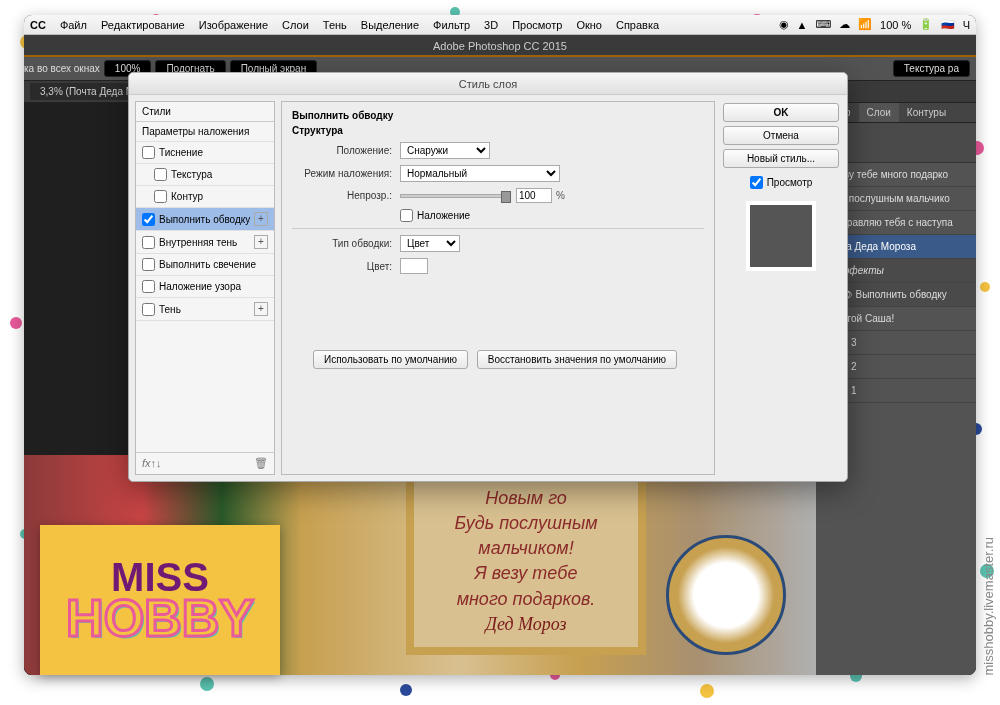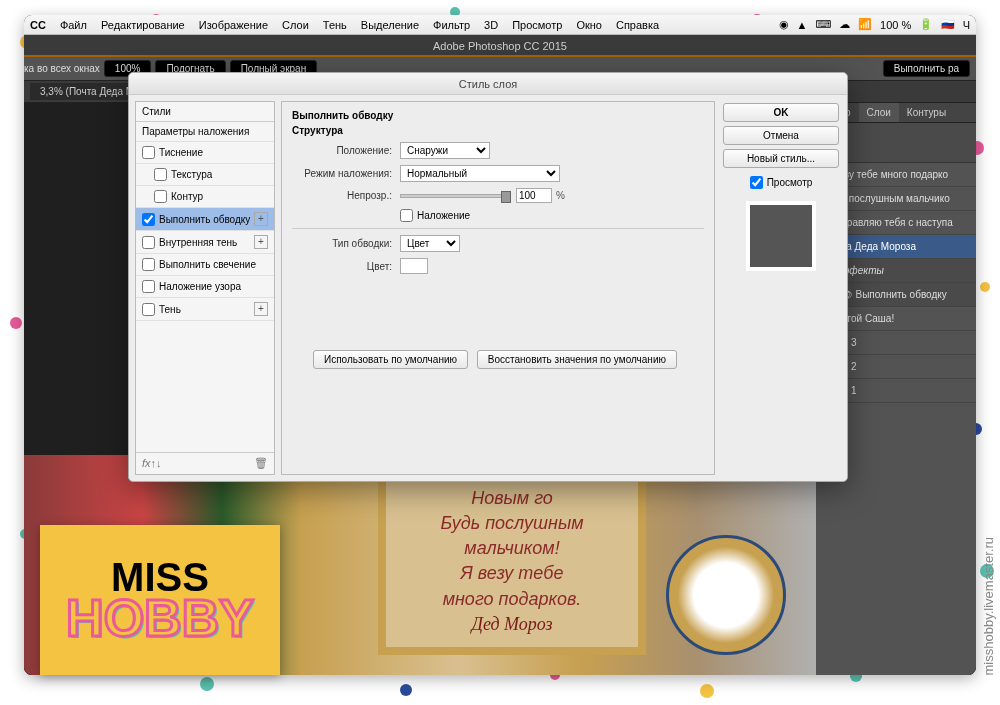--- a/index.html
+++ b/index.html
@@ -26,21 +26,21 @@
 
 
 .doctab { height: 22px; background: #3a3a3a; display: flex; align-items: center; font-size: 10px; color: #ccc; padding-left: 6px; border-bottom: 1px solid #222; }
 .doctab .tab { background: #2a2a2a; padding: 3px 10px; border-right: 1px solid #555; }
 
 
 .main { position: relative; height: calc(100% - 88px); background: #2a2a2a; display: flex; }
 .canvas { flex: 1; background: #1f1f1f; position: relative; overflow: hidden; }
 .canvas-img { position: absolute; bottom: 0; left: 0; right: 0; height: 220px; background: linear-gradient(90deg, #8b3a3a 0%, #c94444 15%, #2a5a2a 25%, #c7a050 35%, #d8c090 55%, #c7a050 70%, #a89070 85%, #b0b0b0 100%); }
 .stamp { position: absolute; right: 30px; bottom: 20px; width: 120px; height: 120px; border-radius: 50%; border: 3px solid #2a4a7a; background: radial-gradient(#fff 40%, #c7a050 60%); }
-.stamp-text { position: absolute; right: 170px; bottom: 20px; width: 268px; background: #d8c090; border: 8px solid #c7a050; padding: 10px; text-align: center; color: #8b2a2a; font-style: italic; font-family: Georgia, serif; font-size: 18px; line-height: 1.4; }
+.stamp-text { position: absolute; right: 170px; bottom: 20px; width: 240px; background: #d8c090; border: 8px solid #c7a050; padding: 10px; text-align: center; color: #8b2a2a; font-style: italic; font-family: Georgia, serif; font-size: 18px; line-height: 1.4; }
 
 
 .rpanel { width: 160px; background: #535353; display: flex; flex-direction: column; color: #ccc; font-size: 10px; }
 .rpanel .tabs { display: flex; background: #444; font-size: 10px; border-bottom: 1px solid #222; }
 .rpanel .tabs span { padding: 4px 8px; }
 .rpanel .tabs .active { background: #535353; }
 .layer-list { flex: 1; overflow: hidden; }
 .layer { padding: 6px 8px; border-bottom: 1px solid #444; font-size: 10px; color: #ddd; white-space: nowrap; overflow: hidden; }
 .layer.sel { background: #3a5a8a; color: #fff; }
 .layer.sub { padding-left: 18px; background: #4a4a4a; font-style: italic; }
@@ -81,21 +81,21 @@
 
 .dlg-right { width: 120px; display: flex; flex-direction: column; gap: 4px; padding: 2px; }
 .dlg-right .btn2 { width: 100%; text-align: center; }
 .dlg-right .ok { font-weight: bold; }
 .dlg-right .preview-chk { display: flex; align-items: center; justify-content: center; font-size: 10px; margin: 4px 0; }
 .dlg-right .preview-box { width: 70px; height: 70px; background: #555; border: 4px solid #fff; margin: 4px auto; }
 
 
 .watermark { position: absolute; left: 40px; bottom: 30px; width: 240px; height: 150px; background: #f5c342; display: flex; align-items: center; justify-content: center; z-index: 30; box-shadow: 0 2px 10px rgba(0,0,0,0.3); }
 .watermark .miss { font-size: 40px; font-weight: bold; text-align: center; line-height: 0.9; }
-.watermark .m1 { color: #000000; }
+.watermark .m1 { color: #701a75; }
 .watermark .m2 { color: #f5c342; -webkit-text-stroke: 3px #e85a9a; text-shadow: 2px 2px #5ac3b0; font-size: 52px; }
 
 .vert-text { position: absolute; right: 4px; bottom: 30px; writing-mode: vertical-lr; font-size: 13px; color: #888; z-index: 2; transform: rotate(180deg); }
 </style>
 </head>
 <body>
 
 <div class="confetti">
   <span class="dot" style="left:2%;top:5%;width:14px;height:14px;background:#f5c342"></span>
   <span class="dot" style="left:8%;top:15%;width:10px;height:10px;background:#5ac3b0"></span>
@@ -151,21 +151,21 @@
     </div>
   </div>
 
   <div class="titlebar">Adobe Photoshop CC 2015</div>
 
   <div class="optbar">
     <span style="">ка во всех окнах</span>
     <span class="btn">100%</span>
     <span class="btn">Подогнать</span>
     <span class="btn">Полный экран</span>
-    <span class="btn rt">Выполнить ра</span>
+    <span class="btn rt">Текстура ра</span>
   </div>
 
   <div class="doctab">
     <span class="tab">3,3% (Почта Деда Мороз…</span>
   </div>
 
   <div class="main">
     <div class="canvas">
       <div class="canvas-img">
         <div class="stamp-text">

